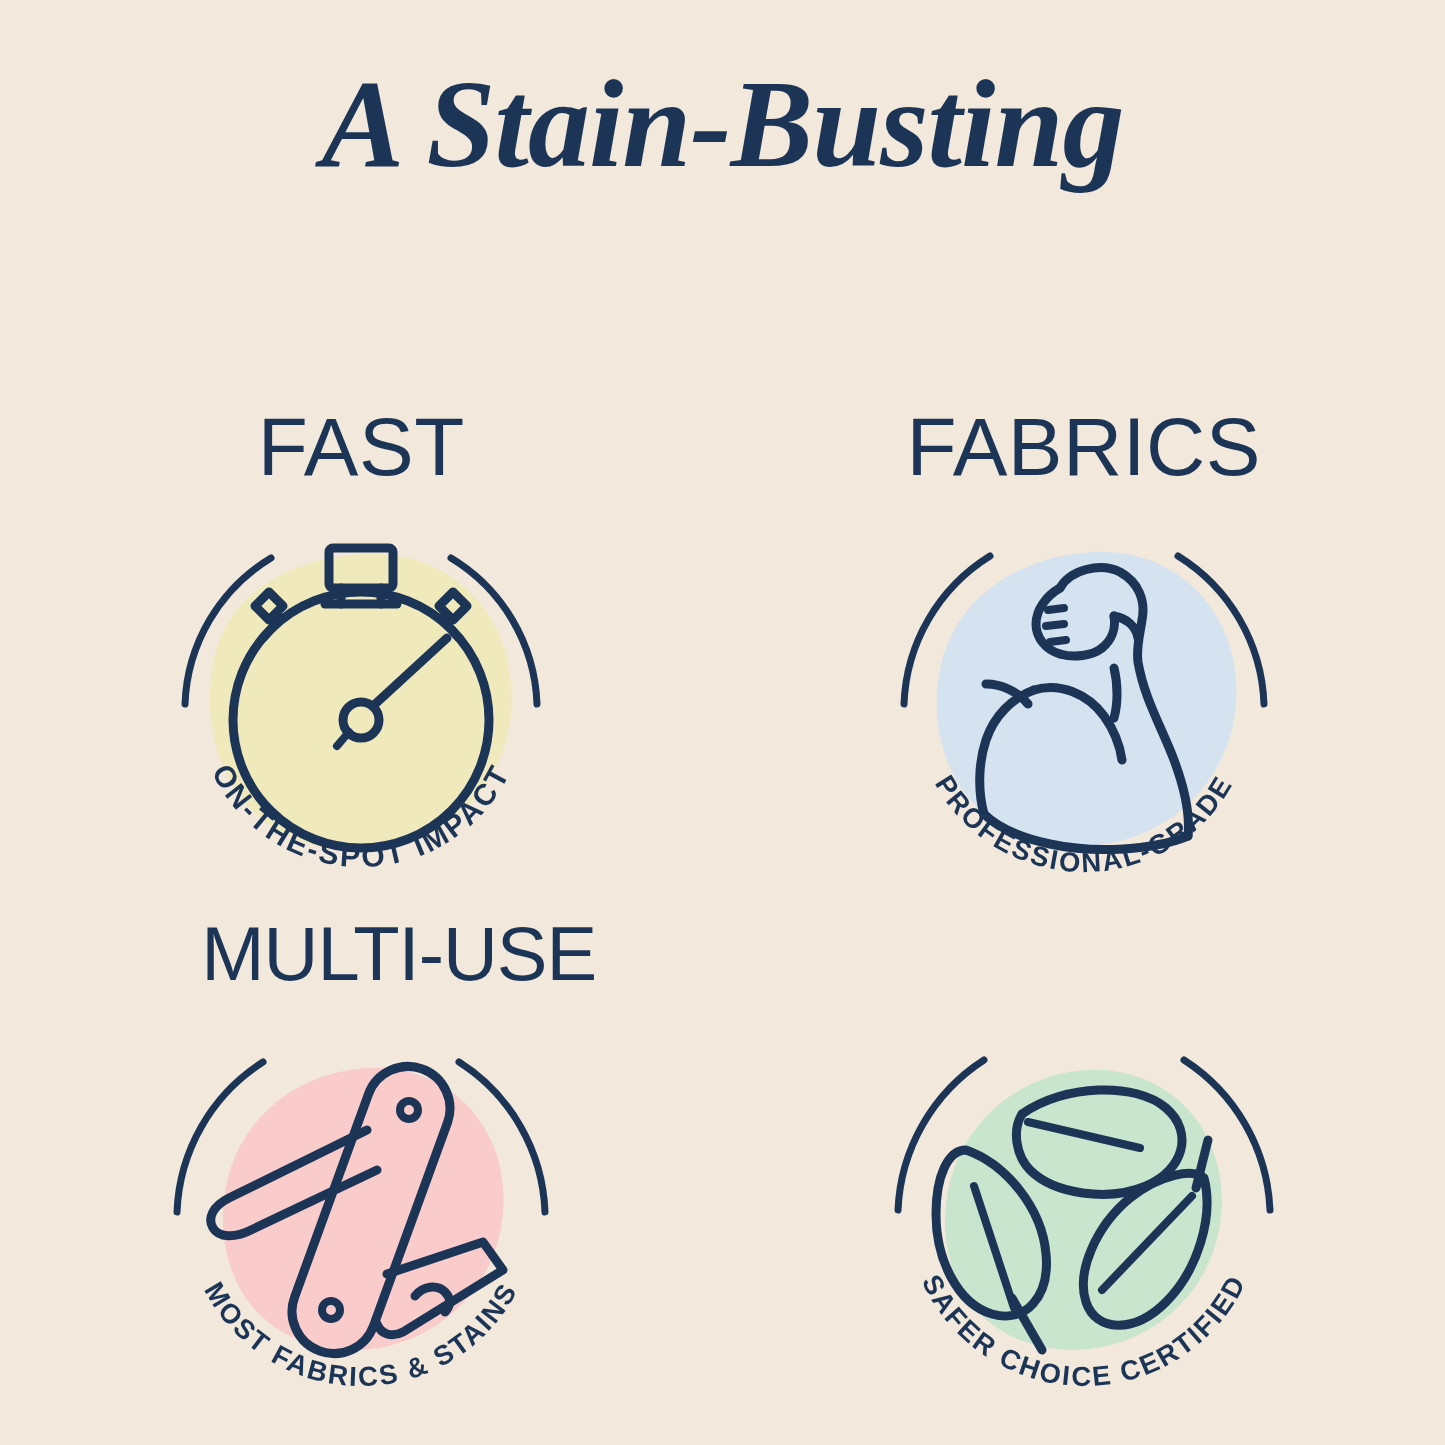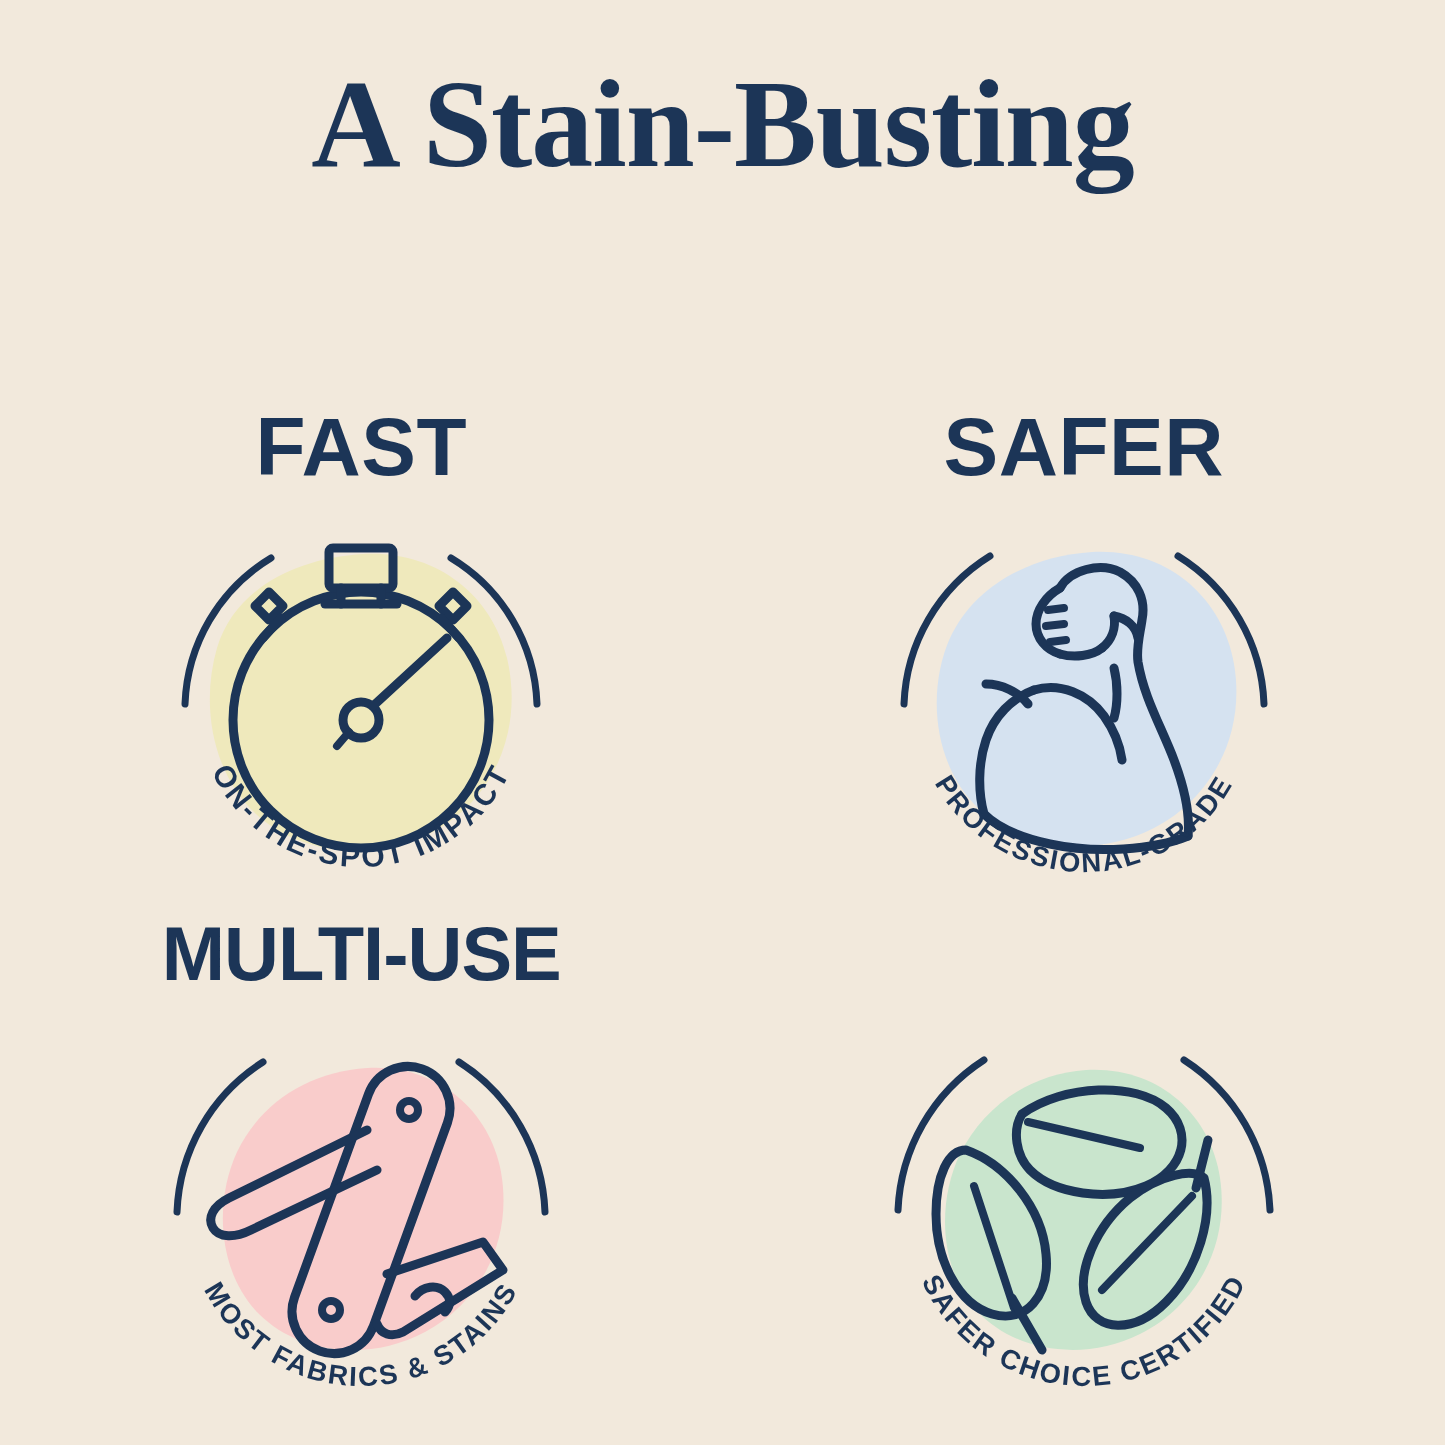--- a/index.html
+++ b/index.html
@@ -15,20 +15,21 @@
     position:relative;
     width:1445px; height:1445px;
     background:#F2E9DC;
   }
 
   
   .title-wrap {
     position:absolute;
     top:62px; left:0; right:0;
     text-align:center;
+    font-style:italic;
   }
   .title {
     font-family:"Liberation Serif", "DejaVu Serif", serif;
     font-weight:700;
     font-size:124px;
     line-height:1.02;
     letter-spacing:-1px;
     color:#1C3557;
     padding:0 110px;
   }
@@ -53,28 +54,28 @@
     position:relative;
     width:470px;
     height:500px;
   }
 
   .badge-heading {
     position:absolute;
     top:0; left:0; right:0;
     text-align:center;
     font-family:"Liberation Sans", sans-serif;
-    font-weight:700;
+    font-weight:400;
     font-size:82px;
     letter-spacing:0.5px;
     color:#1C3557;
     line-height:1;
     white-space:nowrap;
   }
-  .badge-heading.wide { font-size:76px; letter-spacing:-1px; }
+  .badge-heading.wide { font-size:76px; letter-spacing:-1px;text-align:right; }
 
   .badge-art {
     position:absolute;
     top:86px; left:50%;
     transform:translateX(-50%);
     width:420px; height:420px;
   }
   .badge-art svg { width:100%; height:100%; display:block; overflow:visible; }
 
   .arc-text {
@@ -144,21 +145,21 @@
             <text class="arc-text" text-anchor="middle">
               <textPath href="#arcFast" startOffset="50%">ON-THE-SPOT IMPACT</textPath>
             </text>
           </svg>
         </div>
       </div>
     </div>
 
     <div class="cell">
       <div class="badge">
-        <div class="badge-heading">SAFER</div>
+        <div class="badge-heading">FABRICS</div>
         <div class="badge-art">
           <svg viewBox="0 0 420 420">
             <defs>
               <path id="arcStrong" d="M 40 210 A 170 170 0 0 0 380 210"></path>
             </defs>
             <path class="blob-fill" fill="#D5E2F0" d="M 218 60 C 292 56 348 104 360 172 C 372 242 338 306 280 336 C 222 366 148 358 104 316 C 60 274 52 200 76 146 C 100 94 156 64 218 60 Z"></path>
             <path class="ring-arc" d="M 116 64 A 182 182 0 0 0 30 212"></path>
             <path class="ring-arc" d="M 304 64 A 182 182 0 0 1 390 212"></path>
 
             <g>

